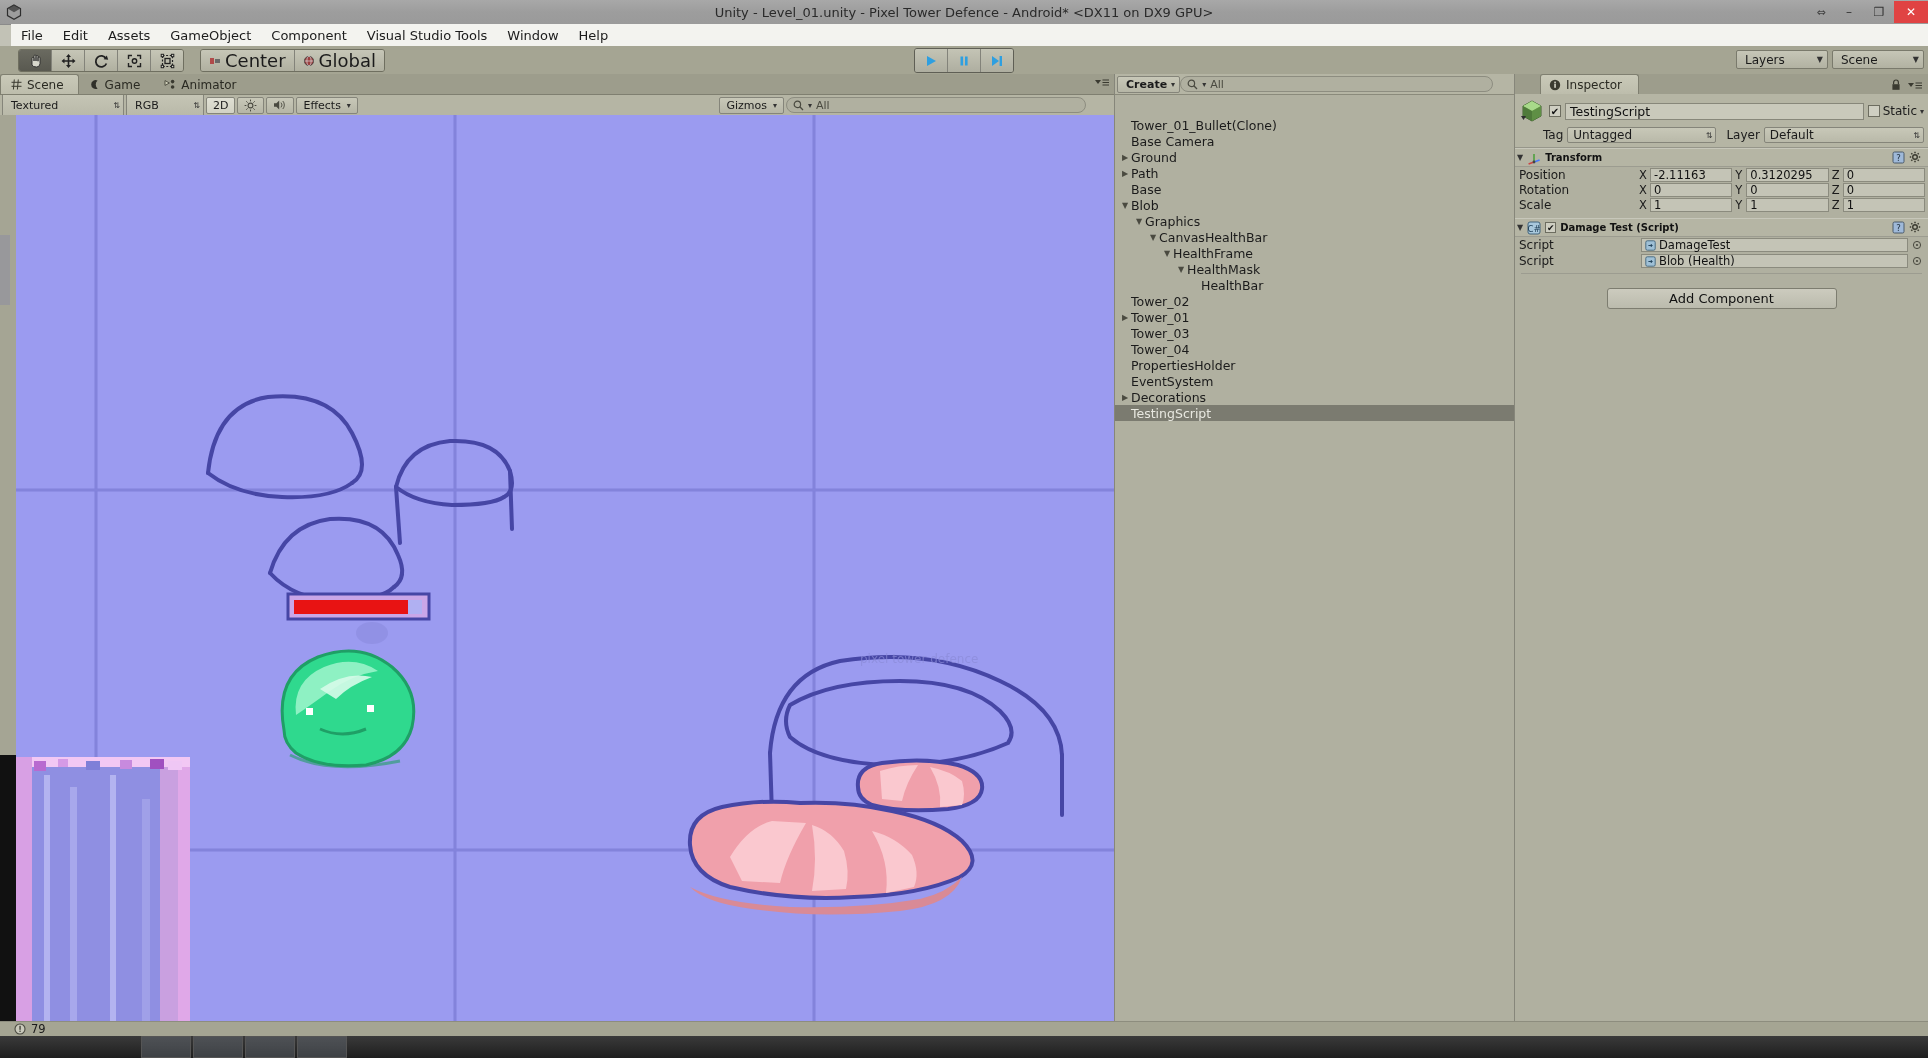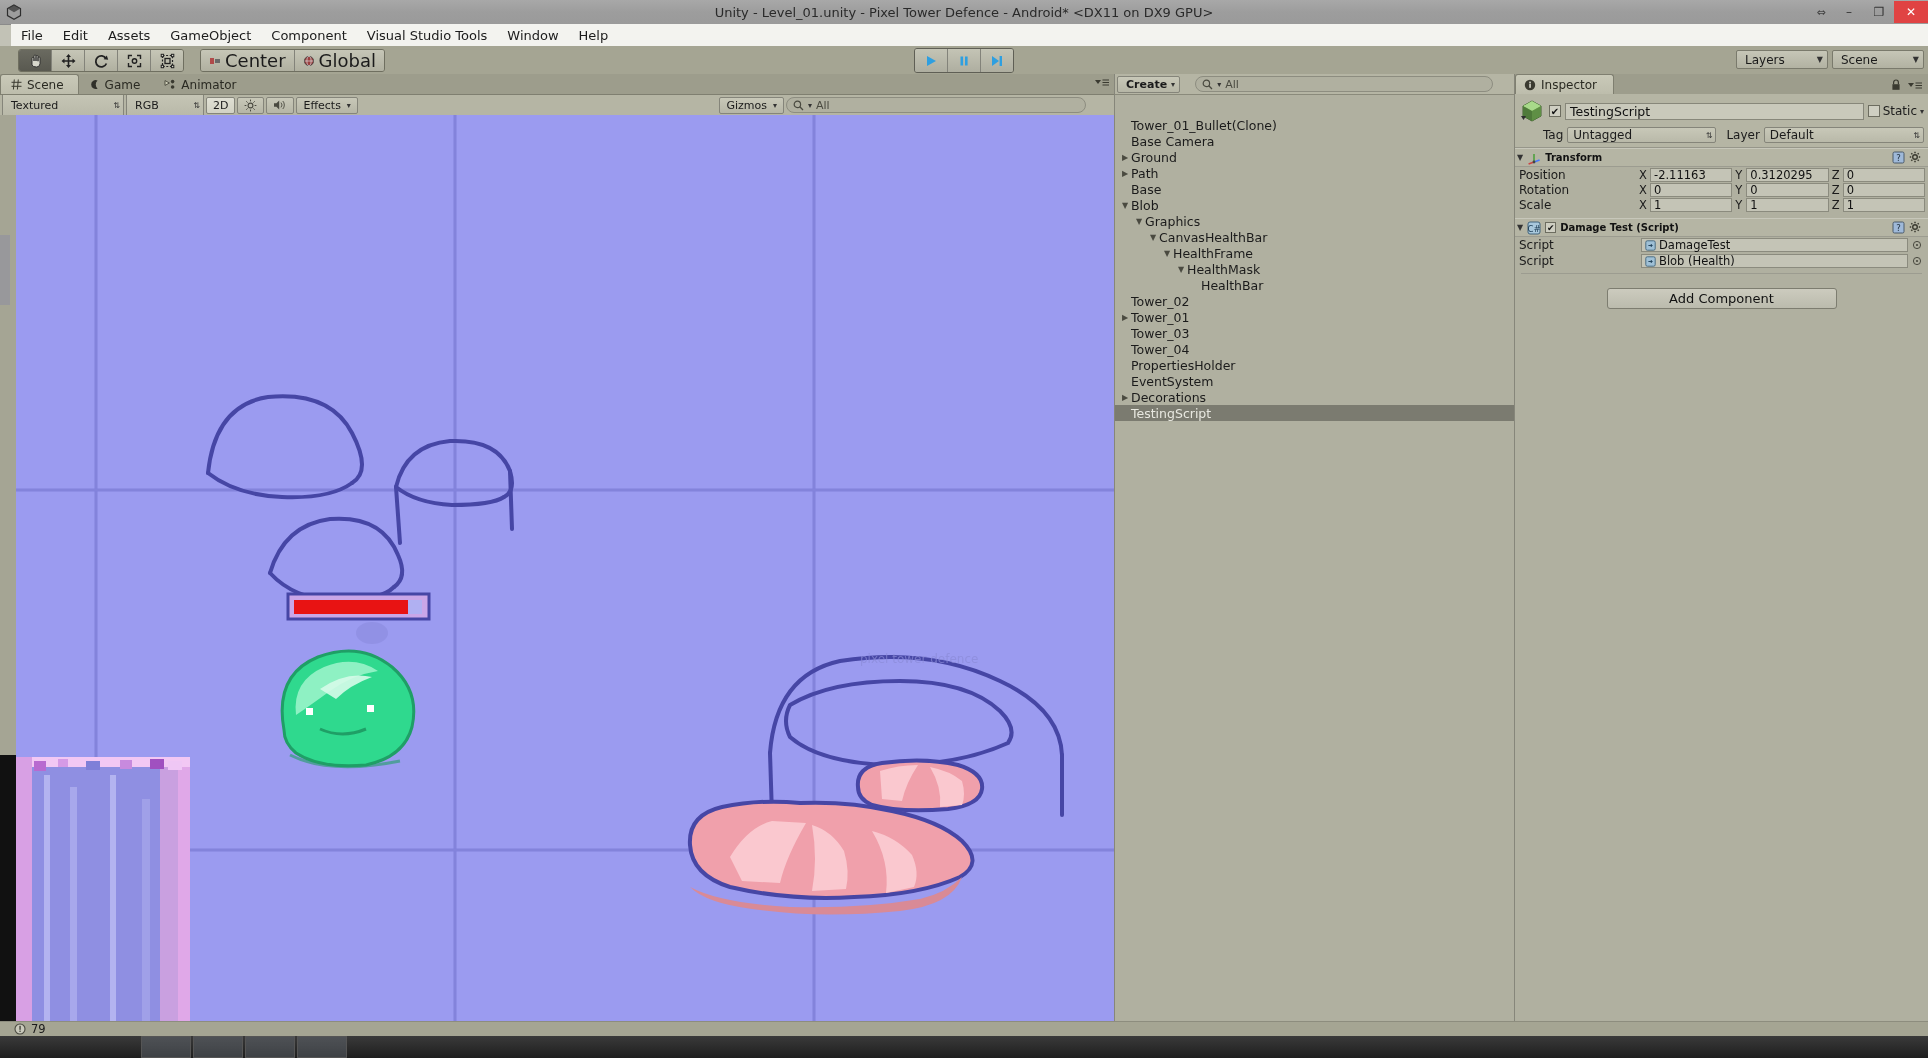--- a/index.html
+++ b/index.html
@@ -174,21 +174,21 @@
     background: #9b9bf0; overflow: hidden;
   }
 
   
   .hier-panel {
     position: absolute; left: 1114px; top: 74px; width: 400px; bottom: 36px;
     background: #b0b0a0; border-left: 1px solid #86867a;
   }
   .hier-toolbar {
     height: 20px; background: #b5b5a4; border-bottom: 1px solid #8a8a7b;
-    display: flex; align-items: center; padding: 0 2px; gap: 15px;
+    display: flex; align-items: center; padding: 0 2px; gap: 0;
   }
   .create-btn {
     height: 17px; padding: 0 4px 0 8px;
     background: linear-gradient(to bottom,#c8c8b8,#b6b6a6);
     border: 1px solid #85857a; border-radius: 2px;
     display: flex; align-items: center; gap: 4px;
     font-size: 11px; font-weight: bold; color: #1b1b1b; box-sizing: border-box;
   }
   .hier-search {
     height: 16px; flex: 1; margin-right: 20px; border-radius: 8px;
@@ -210,21 +210,21 @@
     font-size: 8px; color: #4a4a40; flex: 0 0 12px;
   }
 
   
   .insp-panel {
     position: absolute; left: 1514px; top: 74px; right: 0; bottom: 36px;
     background: #b0b0a0; border-left: 1px solid #86867a;
   }
   .insp-tabrow {
     position: relative; height: 20px; background: #9d9d8c;
-    border-bottom: 1px solid #7f7f70; display: flex; align-items: flex-end;
+    border-bottom: 1px solid #7f7f70; display: flex; align-items: flex-end; padding-left: 25px;
   }
   .insp-tab {
     height: 19px; padding: 0 16px 0 8px;
     display: flex; align-items: center; gap: 5px;
     font-size: 12px; color: #2a2a22;
     background: linear-gradient(to bottom,#c9c9b8,#bdbdac);
     border: 1px solid #7f7f70; border-bottom: none; border-radius: 3px 3px 0 0;
   }
   .insp-body { position: absolute; left:0; right:0; top:20px; bottom:0; background:#b0b0a0; }
   .insp-header {

